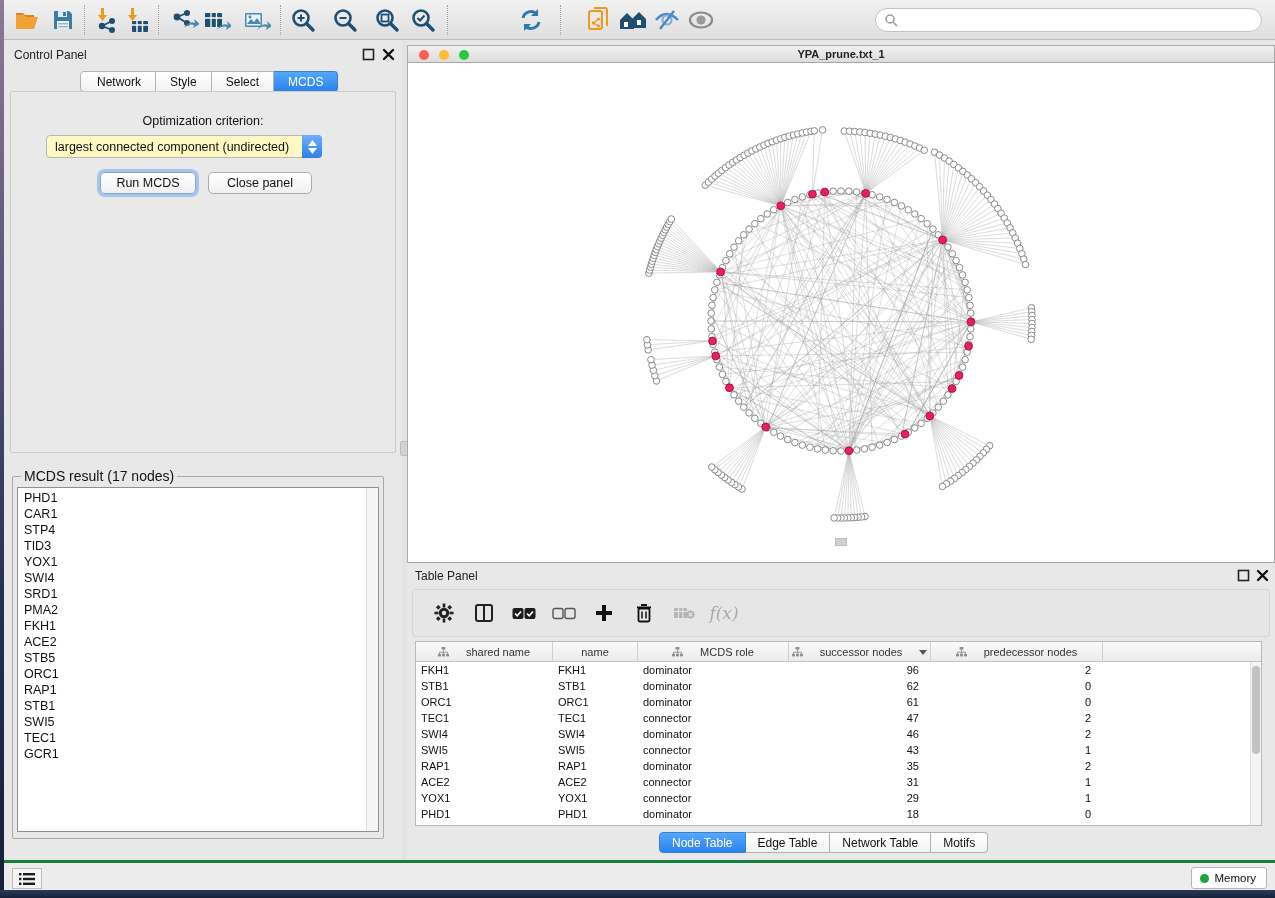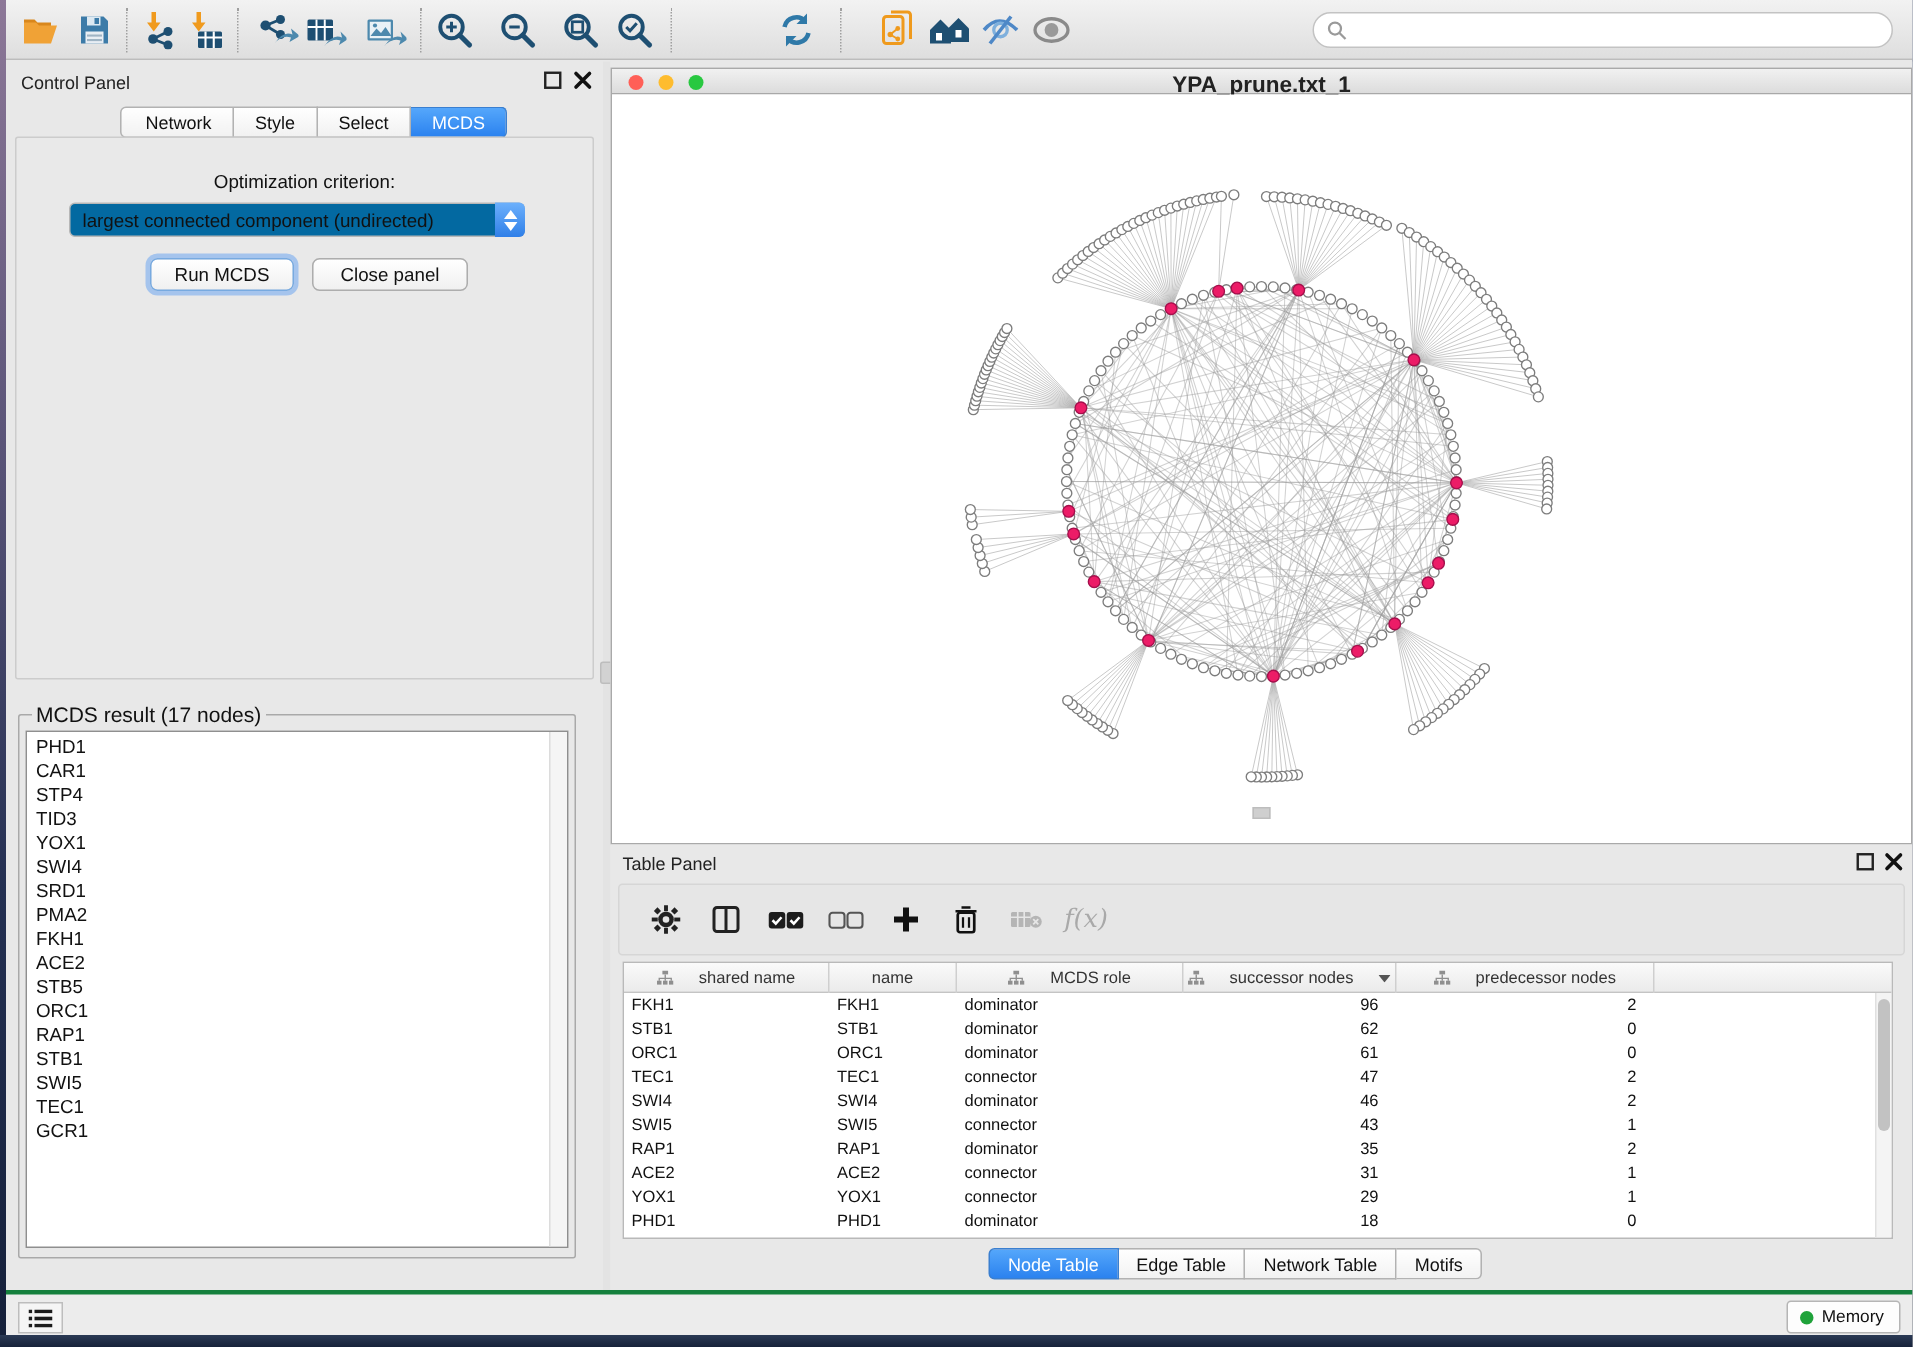--- a/index.html
+++ b/index.html
@@ -42,22 +42,22 @@
     background:linear-gradient(180deg,#ffffff,#f1f1f1); border:1px solid #b2b2b2;
     border-left:none; color:#111; }
   .tab:first-child { border-left:1px solid #b2b2b2; border-radius:4px 0 0 4px;padding-left:16px; }
   .tab:last-child { border-radius:0 4px 4px 0; }
   .tab.active { background:linear-gradient(180deg,#55a7fb,#2b82ef); color:#fff;
     border-color:#3a7fd0; }
   .cp-box { position:absolute; left:6px; top:50px; width:386px; height:362px;
     background:#e9e9e9; border:1px solid #cccccc; border-radius:2px; }
   .opt-label { position:absolute; left:0; top:22px; width:100%; text-align:center;
     font-size:12.5px; color:#111; }
-  .selectbox { position:absolute; left:35px; top:43px; width:304px; height:23px;
-    background:#0369a1; border:1px solid #b7b7b7; border-radius:4px; display:flex;
+  .selectbox { position:absolute; left:35px; top:43px; width:276px; height:23px;
+    background:#fef9c3; border:1px solid #b7b7b7; border-radius:4px; display:flex;
     align-items:center; }
   .selectbox .val { flex:1; font-size:12.5px; padding-left:8px; color:#111;
     white-space:nowrap; overflow:hidden; }
   .stepper { width:20px; height:23px; margin-right:-1px; border-radius:0 4px 4px 0;
     background:linear-gradient(180deg,#6cb0fc,#2f7fe8); display:flex; flex-direction:column;
     align-items:center; justify-content:center; gap:2px; }
   .btn { position:absolute; height:22px; background:linear-gradient(180deg,#ffffff,#f0f0f0);
     border:1px solid #adadad; border-radius:5px; font-size:12.5px; color:#111;
     display:flex; align-items:center; justify-content:center; }
   .btn.focusring { border:1px solid #78aae0; box-shadow:0 0 0 3px rgba(110,165,240,.55); }
@@ -81,21 +81,21 @@
   
   .rpane { position:absolute; left:403px; top:0; width:868px; height:819px; background:#e8e8e8; }
 
   
   .netwin { position:absolute; left:0; top:4px; width:868px; height:518px;
     border:1px solid #a9a9a9; background:#fff; }
   .netwin .titlebar { position:absolute; left:0; top:0; width:100%; height:17px;
     background:linear-gradient(180deg,#f1f1f1,#dcdcdc); border-bottom:1px solid #a8a8a8; }
   .tl { position:absolute; top:4px; width:10px; height:10px; border-radius:50%; }
   .net-title { position:absolute; left:0; top:2px; width:100%; text-align:center;
-    font-size:15px; font-weight:700; color:#222; }
+    font-size:11px; font-weight:700; color:#222; }
   .netcanvas { position:absolute; left:0; top:17px; width:866px; height:499px; background:#fff; }
   .hsplit-grip { position:absolute; left:427px; top:492px; width:12px; height:8px;
     background:#cfcfcf; border:1px solid #bdbdbd; }
 
   
   .tpanel { position:absolute; left:0; top:522px; width:868px; height:297px; background:#e8e8e8; }
   .tpanel .ptitle { position:absolute; left:8px; top:6px; font-size:12px; color:#222; }
   .ttoolbar { position:absolute; left:5px; top:26px; width:858px; height:48px;
     background:#e6e6e6; border:1px solid #d6d6d6; border-radius:3px; display:flex;
     align-items:center; gap:14px; padding-left:18px; }

